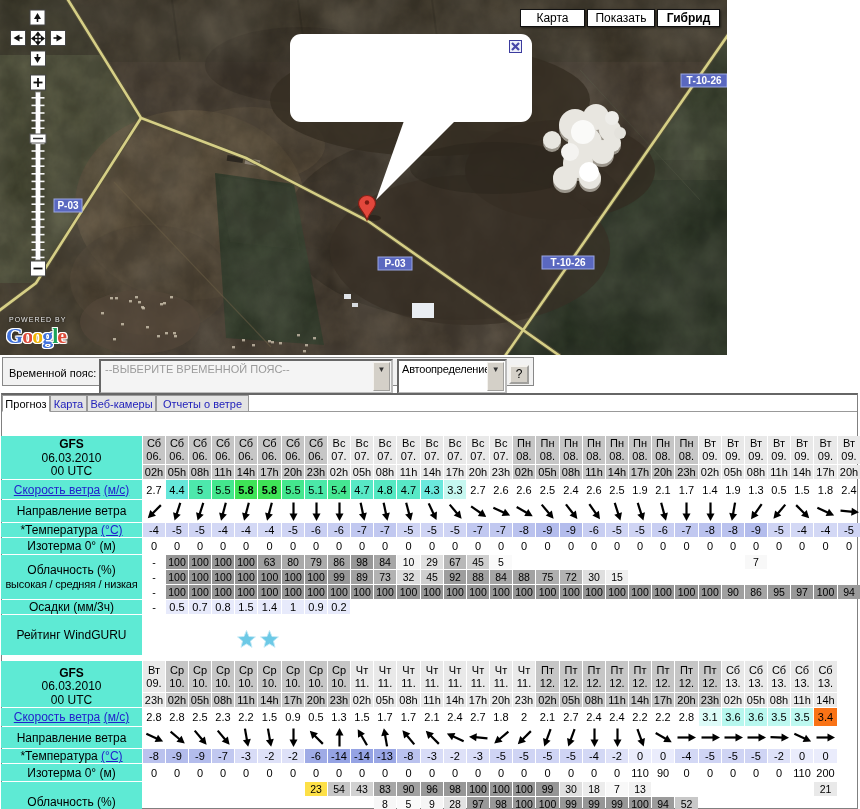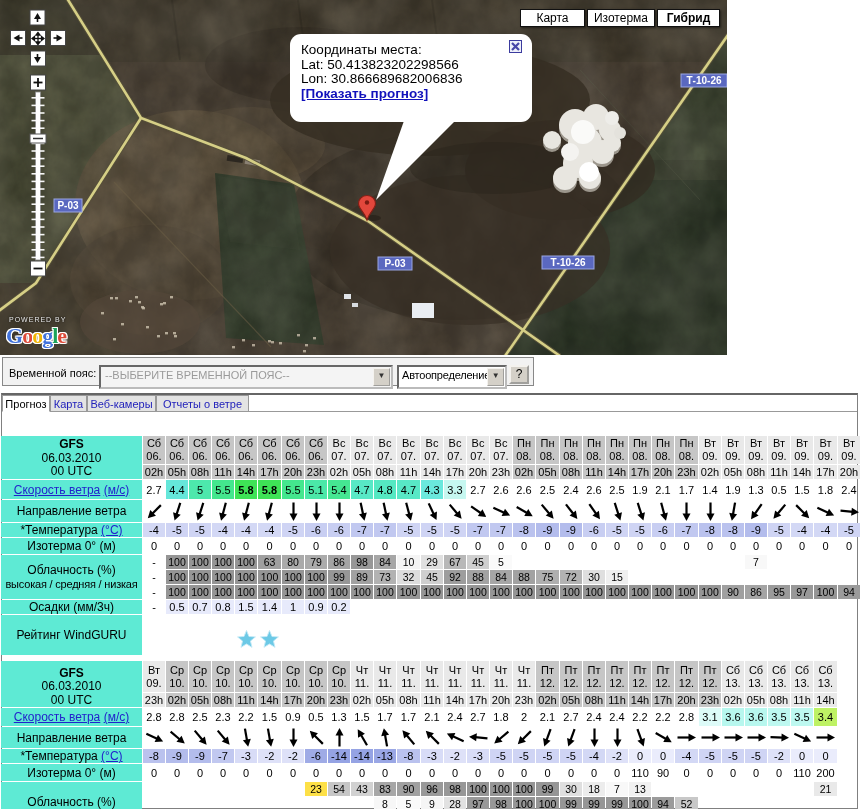--- a/index.html
+++ b/index.html
@@ -5,21 +5,21 @@
 #map{position:absolute;left:0;top:0;width:727px;height:355px;overflow:hidden}
 .mbtn{position:absolute;top:9px;height:18px;border:1px solid #111;background:#fff;font-size:12px;text-align:center;line-height:16px;box-shadow:1px 1px 2px rgba(0,0,0,0.5)}
 #bub{position:absolute;left:301px;top:43px;font-size:13.5px;line-height:14.6px;color:#000}
 #bub .lnk{color:#1111bb;font-weight:bold;text-decoration:underline}
 #closebtn{position:absolute;left:509px;top:40px}
 #attr{position:absolute;right:4px;top:336px;font-size:11px;color:#fff;text-shadow:1px 1px 1px #000,0 0 2px #000;white-space:nowrap}
 #pby{position:absolute;left:9px;top:316px;font-size:7px;color:#e8e8e8;text-shadow:0 0 2px #000;letter-spacing:1px}
 #glogo{position:absolute;left:6px;top:323px;font-family:"Liberation Serif",serif;font-weight:bold;font-size:22px;letter-spacing:-1px;text-shadow:1px 1px 0 #fff,-1px -1px 0 #fff,1px -1px 0 #fff,-1px 1px 0 #fff,0 1px 0 #fff,0 -1px 0 #fff,1px 0 0 #fff,-1px 0 0 #fff}
 #tzbox{position:absolute;left:2px;top:357px;width:532px;height:29px;border:1px solid #888;background:#f2f2f2}
 #tzbox .tlab{position:absolute;left:6px;top:9px;font-size:11px}
-.sel{position:absolute;top:7px;height:24px;border:2px inset #bbb;background:#fff;font-size:11px;white-space:nowrap;overflow:hidden}
+.sel{position:absolute;top:1px;height:35px;border:2px inset #bbb;background:#fff;font-size:11px;white-space:nowrap;overflow:hidden}
 .selarrow{position:absolute;right:1px;top:1px;bottom:1px;width:17px;background:#d4d0c8;border:1px outset #f4f2ee;font-size:8px;color:#333;text-align:center;line-height:13px}
 #fbox{position:absolute;left:1px;top:393px;width:857px;height:416px;border:1px solid #808080;border-top:2px solid #666;background:#fff}
 #fhead{height:24px;font-size:12px;font-weight:bold;padding:6px 0 0 6px;background:#fff}
 #fhead a{color:#2222bb}
 #ftabs{height:17px;background:#fff;font-size:12px;border-bottom:1px solid #999;position:relative}
 .tab{position:absolute;top:0;height:17px;border:1px solid #999;background:#e3e3e3;color:#2222bb;text-align:center;padding-top:2px;font-size:11px;white-space:nowrap;overflow:hidden}
 .tab.act{background:#fff;color:#000;border-bottom:1px solid #fff}
 table.fc{border-collapse:separate;border-spacing:1px;table-layout:fixed;font-size:11px;position:absolute;left:-2px}
 table.fc td{text-align:center;padding:0;overflow:hidden;white-space:nowrap;vertical-align:middle}
 td.lab{background:#5eead4;font-size:12px}
@@ -202,27 +202,26 @@
         <rect x="31.5" y="218.6" width="13" height="1.6" fill="#fff" opacity="0.95"></rect>
         <rect x="31.5" y="226.2" width="13" height="1.6" fill="#fff" opacity="0.95"></rect>
         <rect x="31.5" y="233.8" width="13" height="1.6" fill="#fff" opacity="0.95"></rect>
         <rect x="31.5" y="241.4" width="13" height="1.6" fill="#fff" opacity="0.95"></rect>
         <rect x="31.5" y="249.0" width="13" height="1.6" fill="#fff" opacity="0.95"></rect>
         <rect x="31.5" y="256.6" width="13" height="1.6" fill="#fff" opacity="0.95"></rect>
         <rect x="30" y="134" width="16" height="9" fill="#fff" stroke="#555" stroke-width="1"></rect>
         <line x1="33" y1="138.5" x2="43" y2="138.5" stroke="#333" stroke-width="1.5"></line>
       </g>
     </svg>
-    <div id="bub">Координаты места:<br>Lat: 50.413823202298566<br>Lon: 30.866689682006836<br><span class="lnk">[Показать прогноз]</span></div>
     <svg id="closebtn" width="13" height="13">
       <rect x="0.5" y="0.5" width="12" height="12" fill="#eef0fa" stroke="#3b3b9e" stroke-width="1"></rect>
       <path d="M3 3 L10 10 M10 3 L3 10" stroke="#4747a8" stroke-width="2.2"></path>
     </svg>
     <div class="mbtn" style="left:520px;width:65px">Карта</div>
-    <div class="mbtn" style="left:587px;width:68px">Изотерма</div>
+    <div class="mbtn" style="left:587px;width:68px">Показать</div>
     <div class="mbtn" style="left:657px;width:63px;font-weight:bold">Гибрид</div>
     <div id="pby">POWERED BY</div>
     <div id="glogo"><span style="color:#4273db">G</span><span style="color:#dd4b39">o</span><span style="color:#f0b405">o</span><span style="color:#4273db">g</span><span style="color:#1ca45c">l</span><span style="color:#dd4b39">e</span></div>
   </div>
 <div id="tzbox">
 <span class="tlab">Временной пояс:</span>
 <div class="sel" style="left:96px;width:294px;color:#9a9a9a;padding:2px 0 0 4px;background:#f4f4f4">--ВЫБЕРИТЕ ВРЕМЕННОЙ ПОЯС--<span class="selarrow">▼</span></div>
 <div class="sel" style="left:394px;width:110px;color:#000;padding:2px 0 0 3px;letter-spacing:-0.2px">Автоопределение<span class="selarrow">▼</span></div>
 <div style="position:absolute;left:506px;top:7px;width:20px;height:19px;background:#d4d0c8;border:2px outset #f4f2ee;text-align:center;font-size:12px">?</div>
 </div>
@@ -925,21 +924,21 @@
           <td>2.4</td>
           <td>2.4</td>
           <td>2.2</td>
           <td>2.2</td>
           <td>2.8</td>
           <td style="background:#ddfbf8">3.1</td>
           <td style="background:#b7f7ee">3.6</td>
           <td style="background:#b7f7ee">3.6</td>
           <td style="background:#bdf8f0">3.5</td>
           <td style="background:#bdf8f0">3.5</td>
-          <td style="background:#bef264">3.4</td>
+          <td style="background:#f97316">3.4</td>
         </tr>
         <tr style="height:21px">
           <td class="lab">Направление ветра</td>
           <td class="ar"><svg width="23" height="21">
               <g transform="rotate(-65 11.5 10.5)">
                 <line x1="11.5" y1="1.5" x2="11.5" y2="14.0" stroke="#000" stroke-width="2.2"></line>
                 <path d="M7.5 12.5 L11.5 20.0 L15.5 12.5 z" fill="#000"></path>
               </g>
             </svg></td>
           <td class="ar"><svg width="23" height="21">

